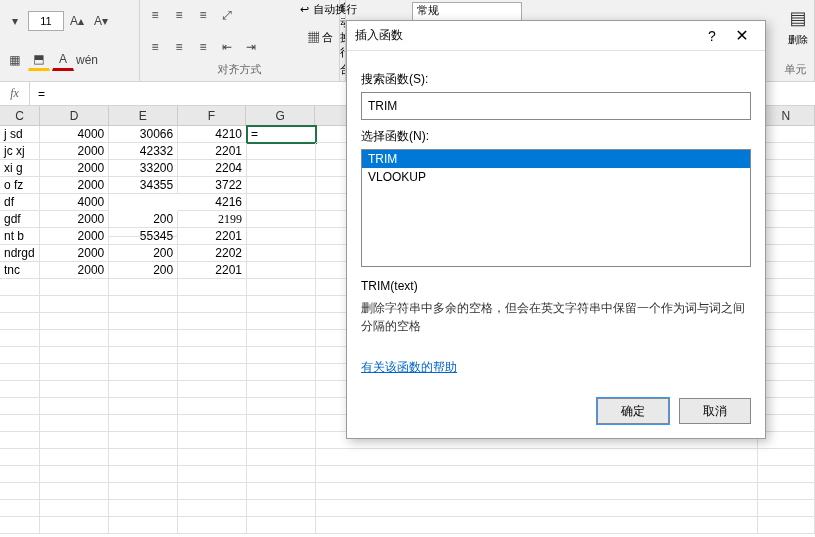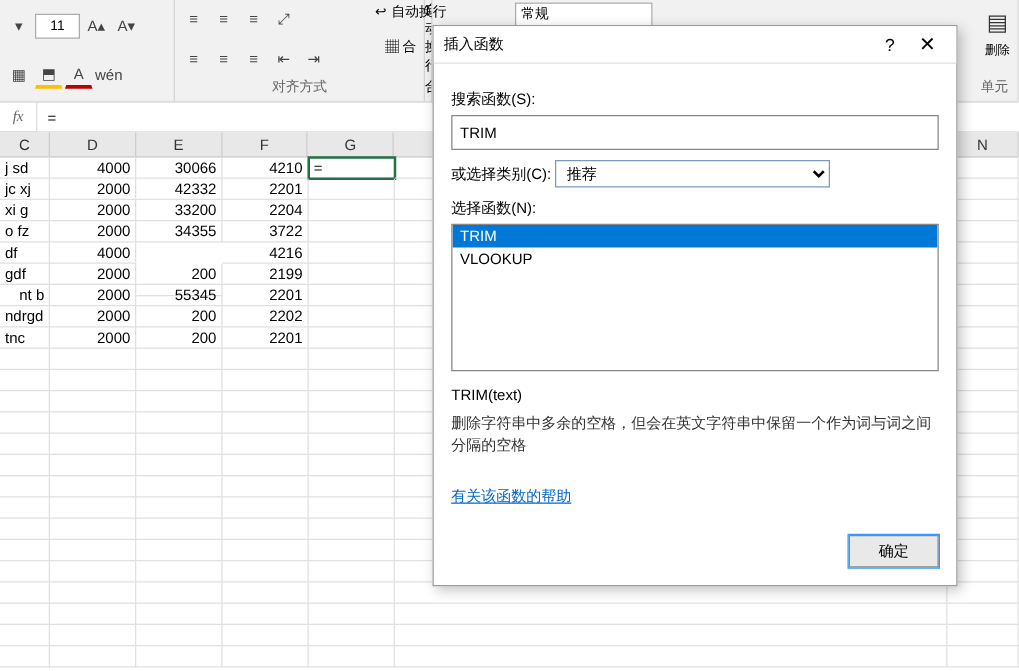--- a/index.html
+++ b/index.html
@@ -168,27 +168,27 @@
         <div class="cell right" style="width: 72px; margin-top: 42px;">21200</div>
         <div class="cell right" style="width: 72px;">4216</div>
         <div class="cell" style="width: 72px;"></div>
         <div class="cell" style="width: 464px;"></div>
         <div class="cell" style="width: 60px;"></div>
       </div>
       <div class="row">
         <div class="cell" style="width: 42px;">gdf</div>
         <div class="cell right" style="width: 72px;">2000</div>
         <div class="cell right" style="width: 72px;">200</div>
-        <div class="cell right" style="width: 72px;">2199</div>
-        <div class="cell" style="width: 72px;"></div>
-        <div class="cell" style="width: 464px;"></div>
-        <div class="cell" style="width: 60px;"></div>
-      </div>
-      <div class="row">
-        <div class="cell" style="width: 42px; text-align: right;">nt b</div>
+        <div class="cell right" style="width: 72px; font-family: Liberation Serif, serif;">2199</div>
+        <div class="cell" style="width: 72px;"></div>
+        <div class="cell" style="width: 464px;"></div>
+        <div class="cell" style="width: 60px;"></div>
+      </div>
+      <div class="row">
+        <div class="cell" style="width: 42px;">nt b</div>
         <div class="cell right" style="width: 72px;">2000</div>
         <div class="cell right" style="width: 72px;">55345</div>
         <div class="cell right" style="width: 72px;">2201</div>
         <div class="cell" style="width: 72px;"></div>
         <div class="cell" style="width: 464px;"></div>
         <div class="cell" style="width: 60px;"></div>
       </div>
       <div class="row">
         <div class="cell" style="width: 42px;">ndrgd</div>
         <div class="cell right" style="width: 72px;">2000</div>
@@ -351,31 +351,26 @@
     <button class="dialog-help">?</button>
     <button class="dialog-close">
       <span>✕</span>
     </button>
   </div>
   <div class="dialog-body">
     <label class="dlg-label"><span>搜索函数(S):</span></label>
     <div class="search-row">
       <input class="search-input" value="TRIM" style="">
     </div>
-    <label class="dlg-label">
-      <span>或选择类别(C):</span>
-      <select class="category-select">
-        <option>推荐</option>
-      </select>
-    </label>
     <label class="dlg-label">选择函数(N):</label>
     <div class="func-list" id="func-list">
         <div class="func-item selected">TRIM</div>
         <div class="func-item">VLOOKUP</div>
       </div>
     <div class="func-sig">TRIM(text)</div>
     <div class="func-desc">删除字符串中多余的空格，但会在英文字符串中保留一个作为词与词之间分隔的空格</div>
     <a class="help-link">有关该函数的帮助</a>
   </div>
   <div class="dialog-footer">
     <button class="dlg-btn primary">确定</button>
+    <button class="dlg-btn">取消</button>
   </div>
 </div>
 
 </body></html>

